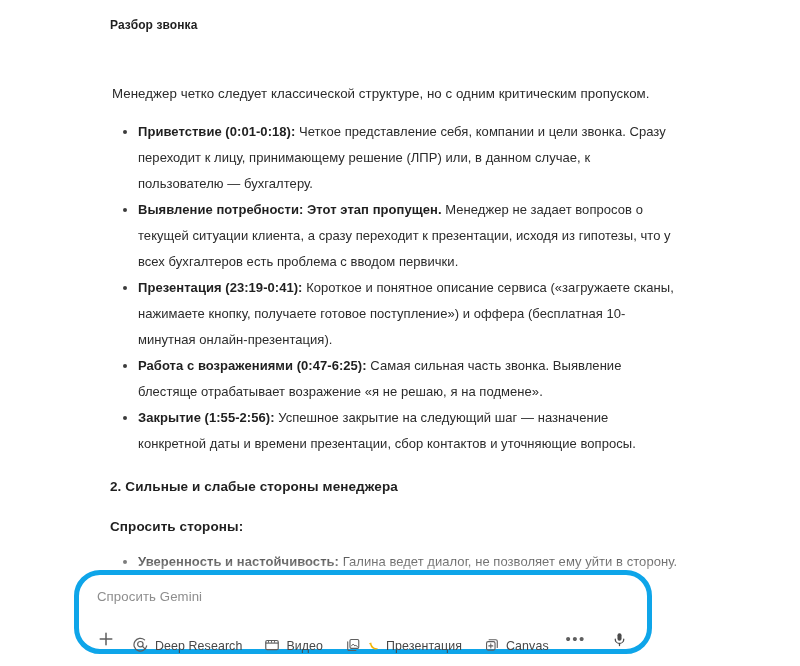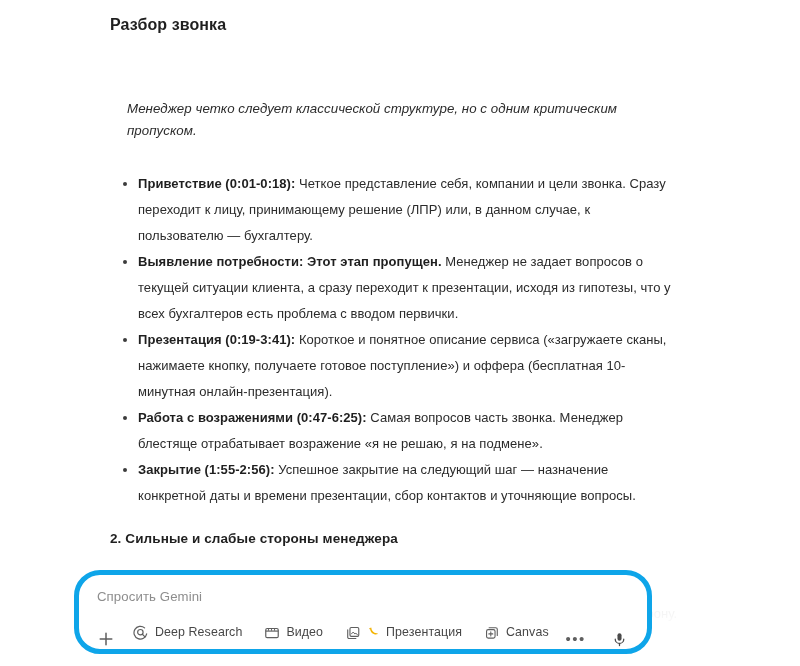--- a/index.html
+++ b/index.html
@@ -29,21 +29,21 @@
   }
 
   .doc {
     position: absolute;
     left: 110px;
     top: 0;
     width: 568px;
   }
 
   .doc-title {
-    font-size: 16px;
+    font-size: 12px;
     font-weight: 700;
     color: #1f1f1f;
     letter-spacing: 0.1px;
     margin: 15px 0 0 0;
     line-height: 20px;
   }
 
   .section-heading {
     font-size: 13.5px;
     font-weight: 700;
@@ -59,23 +59,22 @@
     color: #1f1f1f;
     letter-spacing: 0.1px;
     line-height: 20px;
     margin: 0;
   }
 
   .para {
     font-size: 13.3px;
     line-height: 22px;
     color: #2b2b2b;
-    margin: 17px;
+    margin: 2px;
     letter-spacing: 0.05px;
-    font-style: italic;
   }
 
   ul.bullets {
     list-style: none;
     margin: 0;
     padding: 0;
   }
 
   ul.bullets > li {
     position: relative;
@@ -162,21 +161,21 @@
     top: 44px;
     height: 40px;
     display: flex;
     align-items: center;
     padding: 0 14px 0 12px;
     box-sizing: border-box;
   }
 
   .tool-chip {
     display: flex;
-    align-items: flex-start;
+    align-items: flex-end;
     gap: 6px;
     height: 28px;
     padding: 0 6px;
     border-radius: 14px;
     cursor: pointer;
     color: #4a4a4a;
     font-size: 12.4px;
     letter-spacing: 0.1px;
     white-space: nowrap;
   }
@@ -245,25 +244,25 @@
       <li>
         <span class="bullet-dot"></span>
         <span class="b-lead">Приветствие (0:01-0:18):</span><span> Четкое представление себя, компании и цели звонка. Сразу переходит к лицу, принимающему решение (ЛПР) или, в данном случае, к пользователю — бухгалтеру.</span>
       </li>
       <li>
         <span class="bullet-dot"></span>
         <span class="b-lead">Выявление потребности: Этот этап пропущен.</span><span> Менеджер не задает вопросов о текущей ситуации клиента, а сразу переходит к презентации, исходя из гипотезы, что у всех бухгалтеров есть проблема с вводом первички.</span>
       </li>
       <li>
         <span class="bullet-dot"></span>
-        <span class="b-lead">Презентация (0:19-3:41):</span><span> Короткое и понятное описание сервиса («загружаете сканы, нажимаете кнопку, получаете готовое поступление») и оффера (бесплатная 10-минутная онлайн-презентация).</span>
-      </li>
-      <li>
-        <span class="bullet-dot"></span>
-        <span class="b-lead">Работа с возражениями (0:47-6:25):</span><span> Самая вопросов часть звонка. Менеджер блестяще отрабатывает возражение «я не решаю, я на подмене».</span>
+        <span class="b-lead">Презентация (23:19-0:41):</span><span> Короткое и понятное описание сервиса («загружаете сканы, нажимаете кнопку, получаете готовое поступление») и оффера (бесплатная 10-минутная онлайн-презентация).</span>
+      </li>
+      <li>
+        <span class="bullet-dot"></span>
+        <span class="b-lead">Работа с возражениями (0:47-6:25):</span><span> Самая сильная часть звонка. Выявление блестяще отрабатывает возражение «я не решаю, я на подмене».</span>
       </li>
       <li>
         <span class="bullet-dot"></span>
         <span class="b-lead">Закрытие (1:55-2:56):</span><span> Успешное закрытие на следующий шаг — назначение конкретной даты и времени презентации, сбор контактов и уточняющие вопросы.</span>
       </li>
     </ul>
 
     <div class="gap-20"></div>
 
     <div class="section-heading">2. Сильные и слабые стороны менеджера</div>

